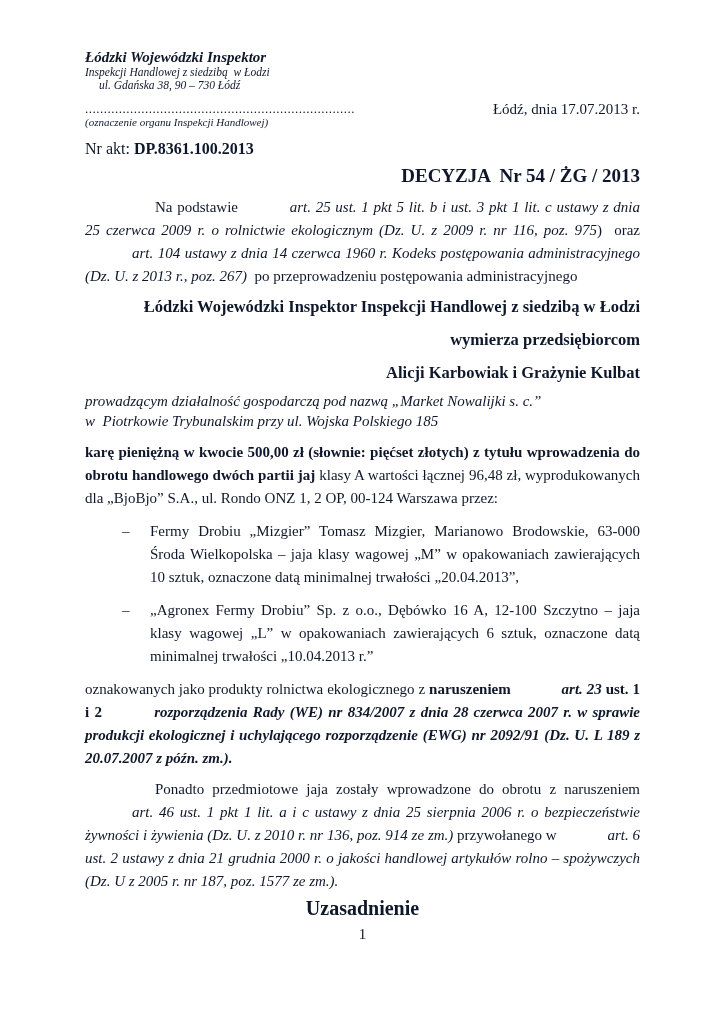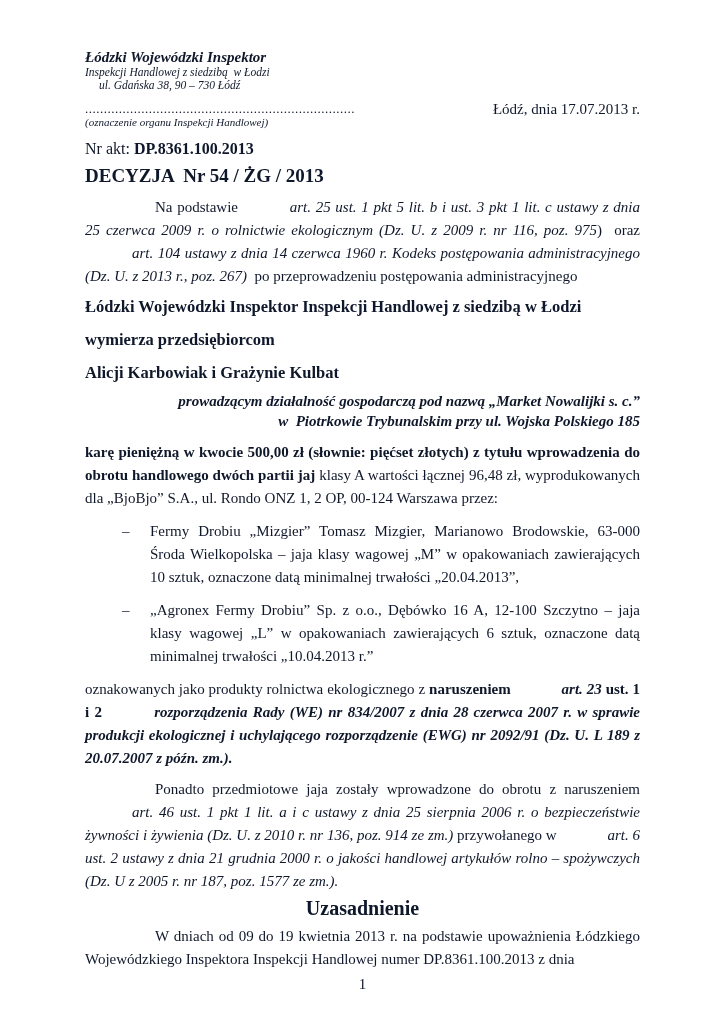--- a/index.html
+++ b/index.html
@@ -56,44 +56,44 @@
   }
 
   .case-ref {
     margin-top: 10px;
     font-size: 16px;
     line-height: 20px;
   }
 
   .title {
     margin: 4px 0 8px 0;
-    text-align: left;
+    text-align: right;
     font-size: 19px;
     line-height: 25px;
     font-weight: bold;
   }
 
   .para {
     margin: 0;
     margin-top: 2px;
     text-align: justify;
   }
   .indent { text-indent: 70px; }
 
   h2.ch {
     margin: 8px 0 0 0;
-    text-align: left;
+    text-align: right;
     font-size: 16.5px;
     line-height: 22px;
     font-weight: bold;
   }
   h2.ch + h2.ch { margin-top: 11px; }
   .cbi {
-    text-align: right;
-    font-weight: bold;
+    text-align: left;
+    font-weight: normal;
     font-style: italic;
     font-size: 15px;
     line-height: 20px;
   }
   .cbi-first { margin-top: 7px; }
 
   .para-penalty { margin-top: 10px; }
 
   .bullets { margin-top: 2px; }
   .bullet {
@@ -169,17 +169,16 @@
       <span class="btext">„Agronex Fermy Drobiu” Sp. z o.o., Dębówko 16 A, 12-100 Szczytno – jaja klasy wagowej „L” w opakowaniach zawierających 6 sztuk, oznaczone datą minimalnej trwałości „10.04.2013 r.”</span>
     </div>
   </div>
 
   <p class="para para-violation"><span>oznakowanych jako produkty rolnictwa ekologicznego z </span><span class="b">naruszeniem </span><span class="b i">art. 23 </span><span class="b">ust. 1 i 2 </span><span class="b i">rozporządzenia Rady (WE) nr 834/2007 z dnia 28 czerwca 2007 r. w sprawie produkcji ekologicznej i uchylającego rozporządzenie (EWG) nr 2092/91 (Dz. U. L 189 z 20.07.2007 z późn. zm.).</span></p>
 
   <p class="para indent para-additional"><span>Ponadto przedmiotowe jaja zostały wprowadzone do obrotu z naruszeniem </span><span class="i">art. 46 ust. 1 pkt 1 lit. a i c ustawy z dnia 25 sierpnia 2006 r. o bezpieczeństwie żywności i żywienia (Dz. U. z 2010 r. nr 136, poz. 914 ze zm.)</span><span> przywołanego w </span><span class="i">art. 6 ust. 2 ustawy z dnia 21 grudnia 2000 r. o jakości handlowej artykułów rolno – spożywczych (Dz. U z 2005 r. nr 187, poz. 1577 ze zm.).</span></p>
 
   <h2 class="section">Uzasadnienie</h2>
 
-  <p class="para indent para-intro"><span>W dniach od 09 do 19 kwietnia 2013 r. na podstawie upoważnienia Łódzkiego Wojewódzkiego Inspektora Inspekcji Handlowej numer DP.8361.100.2013 z dnia</span></p>
 
   <div class="pageno">1</div>
 
 </div>
 
 </body></html>

